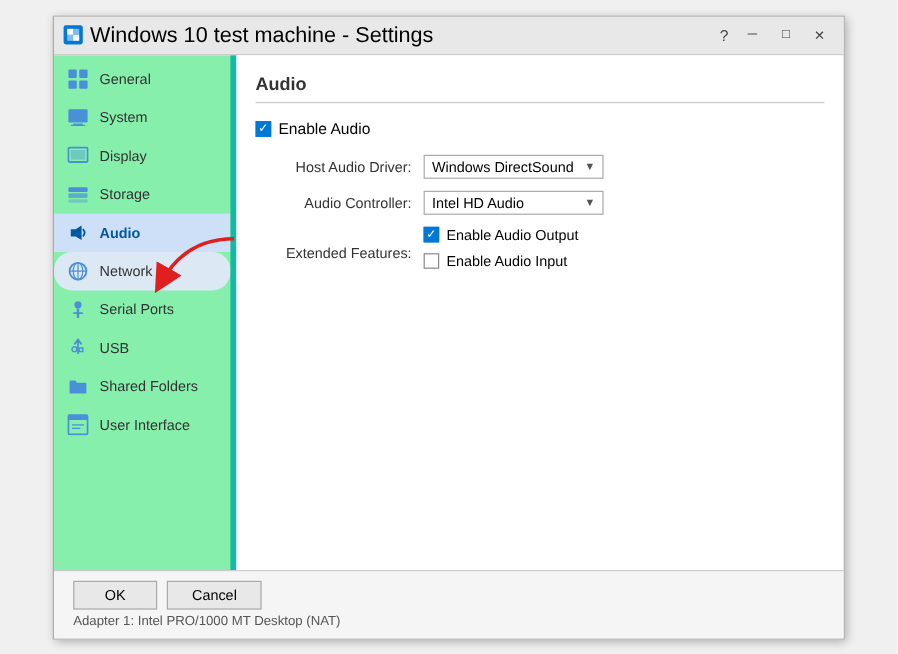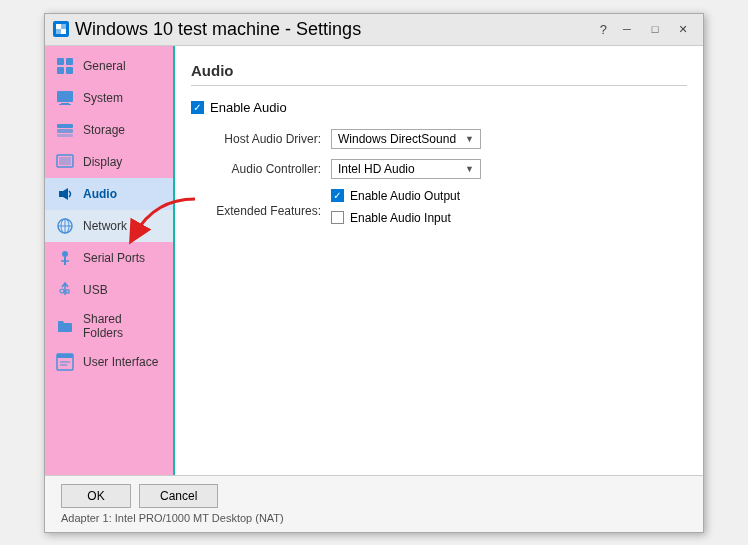--- a/index.html
+++ b/index.html
@@ -80,23 +80,23 @@
       margin-right: 8px;
     }
 
     .content-area {
       display: flex;
       flex: 1;
       overflow: hidden;
     }
 
     .sidebar {
-      width: 130px;
-      background: #f9a8d4;
-      border-right: 2px solid #14b8a6;
+      width: 152px;
+      background: #86efac;
+      border-right: 5px solid #14b8a6;
       overflow-y: auto;
       padding: 4px 0;
     }
 
     .sidebar-item {
       display: flex;
       align-items: center;
       padding: 6px 10px;
       cursor: pointer;
       color: #333;
@@ -104,20 +104,21 @@
     }
 
     .sidebar-item.active {
       background: #cde0f7;
       color: #0058a3;
       font-weight: 600;
     }
 
     .sidebar-item.selected-network {
       background: #dde8f5;
+      border-radius: 15px;
     }
 
     .sidebar-icon {
       width: 20px;
       height: 20px;
       display: flex;
       align-items: center;
       justify-content: center;
       flex-shrink: 0;
     }
@@ -295,36 +296,36 @@
             <rect x="5" y="14" width="8" height="2" fill="#4a90d9"></rect>
             <rect x="3" y="15" width="12" height="1" fill="#4a90d9"></rect>
           </svg>
         </div>
         <span class="sidebar-label">System</span>
       </div>
 
       <div class="sidebar-item">
         <div class="sidebar-icon">
           <svg width="18" height="18" viewBox="0 0 18 18" fill="none">
+            <rect x="1" y="2" width="16" height="12" rx="1" stroke="#4a90d9" stroke-width="1.5" fill="none"></rect>
+            <rect x="3" y="4" width="12" height="8" fill="#4a90d9" opacity="0.4"></rect>
+          </svg>
+        </div>
+        <span class="sidebar-label">Display</span>
+      </div>
+
+      <div class="sidebar-item">
+        <div class="sidebar-icon">
+          <svg width="18" height="18" viewBox="0 0 18 18" fill="none">
             <rect x="1" y="3" width="16" height="4" rx="1" fill="#4a90d9"></rect>
             <rect x="1" y="8" width="16" height="4" rx="1" fill="#4a90d9" opacity="0.7"></rect>
             <rect x="1" y="13" width="16" height="3" rx="1" fill="#4a90d9" opacity="0.4"></rect>
           </svg>
         </div>
         <span class="sidebar-label">Storage</span>
-      </div>
-
-      <div class="sidebar-item">
-        <div class="sidebar-icon">
-          <svg width="18" height="18" viewBox="0 0 18 18" fill="none">
-            <rect x="1" y="2" width="16" height="12" rx="1" stroke="#4a90d9" stroke-width="1.5" fill="none"></rect>
-            <rect x="3" y="4" width="12" height="8" fill="#4a90d9" opacity="0.4"></rect>
-          </svg>
-        </div>
-        <span class="sidebar-label">Display</span>
       </div>
 
       <div class="sidebar-item active">
         <div class="sidebar-icon">
           <svg width="18" height="18" viewBox="0 0 18 18" fill="none">
             <polygon points="3,6 3,12 7,12 12,15 12,3 7,6" fill="#0058a3"></polygon>
             <path d="M13 6 Q16 9 13 12" stroke="#0058a3" stroke-width="1.5" fill="none"></path>
           </svg>
         </div>
         <span class="sidebar-label">Audio</span>

